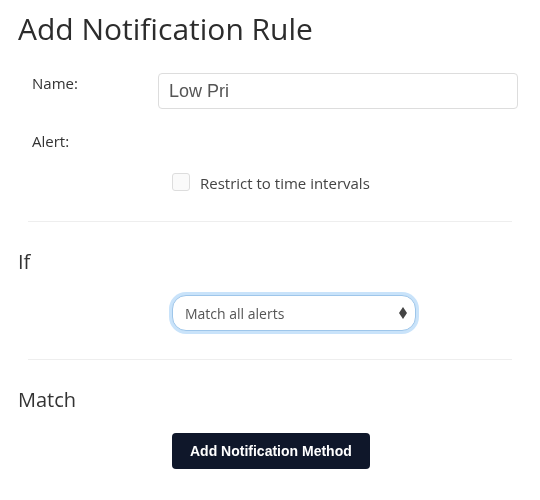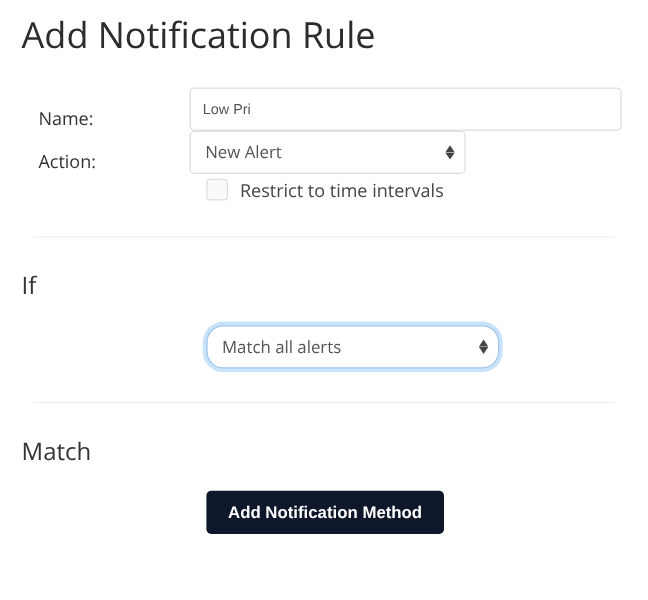--- a/index.html
+++ b/index.html
@@ -12,37 +12,38 @@
   }
   .page { padding: 8px 18px 0 18px; }
   h1.title {
     font-size: 30px;
     font-weight: 400;
     margin: 0 0 24px 0;
     color: #2c2c2c;
   }
   .row {
     display: flex;
-    align-items: flex-end;
+    align-items: flex-start;
+    margin-bottom: 22px;
   }
   .label-col {
     width: 140px;
     padding-left: 14px;
     font-size: 15px;
     color: #333;
     font-weight: 400;
   }
   .field-col { flex: 1; }
   .text-input {
     width: 360px;
     height: 36px;
     border: 1px solid #ddd;
     border-radius: 4px;
     padding: 6px 10px;
-    font-size: 12px;
+    font-size: 18px;
     color: #555;
     outline: none;
   }
   .select-wrap {
     width: 230px;
     height: 36px;
     border: 1px solid #ddd;
     border-radius: 4px;
     padding: 0 30px 0 12px;
     display: flex;
@@ -123,34 +124,21 @@
   <h1 class="title">Add Notification Rule</h1>
 
   <div class="row">
     <div class="label-col">Name:</div>
     <div class="field-col">
       <input type="text" class="text-input" value="Low Pri" style="">
     </div>
   </div>
 
   <div class="row">
-    <div class="label-col">Action:</div>
-    <div class="field-col">
-      <div class="select-wrap">
-        <span class="select-val">New Alert</span>
-        <span class="select-arrows">
-          <svg width="8" height="6" viewBox="0 0 8 6">
-              <polygon points="4,0 8,6 0,6" fill="#444"></polygon>
-            </svg>
-          <svg width="8" height="6" viewBox="0 0 8 6">
-              <polygon points="0,0 8,0 4,6" fill="#444"></polygon>
-            </svg>
-        </span>
-      </div>
-    </div>
+    <div class="label-col">Alert:</div>
   </div>
 
   <div class="checkbox-row">
     <div class="checkbox"></div>
     <div class="checkbox-label">Restrict to time intervals</div>
   </div>
 
   <hr class="divider">
 
   <div class="section-heading">If</div>

